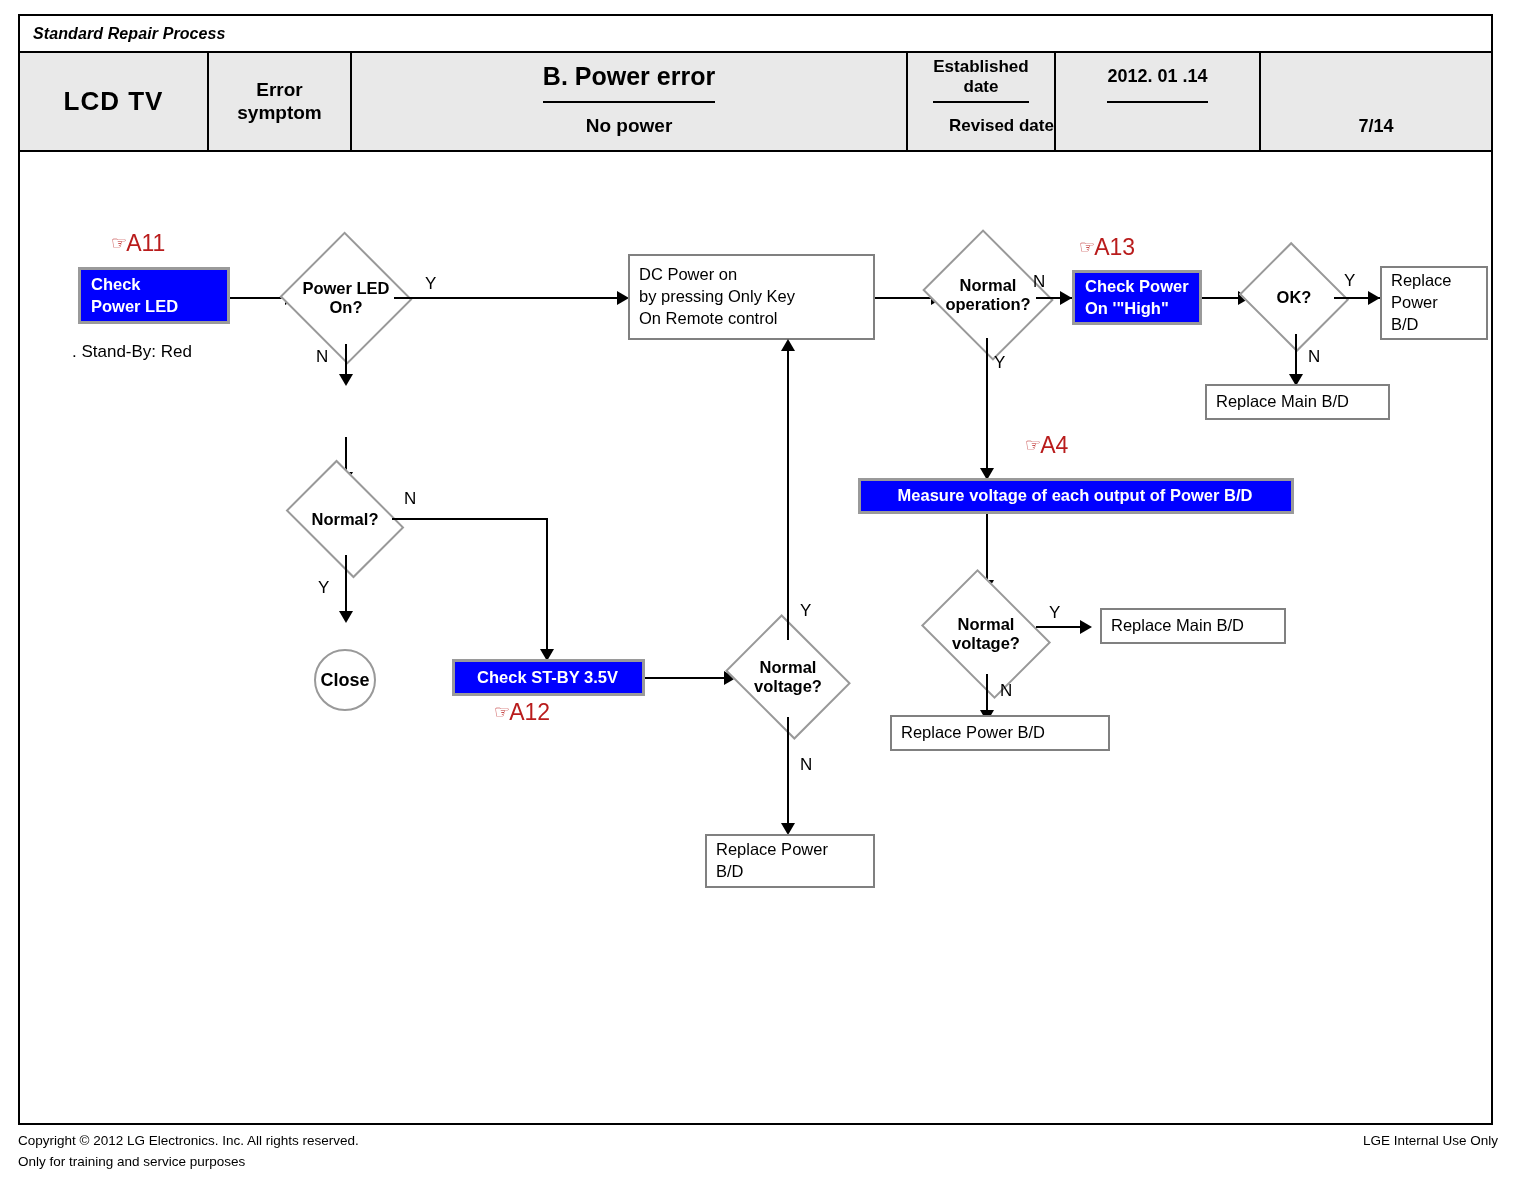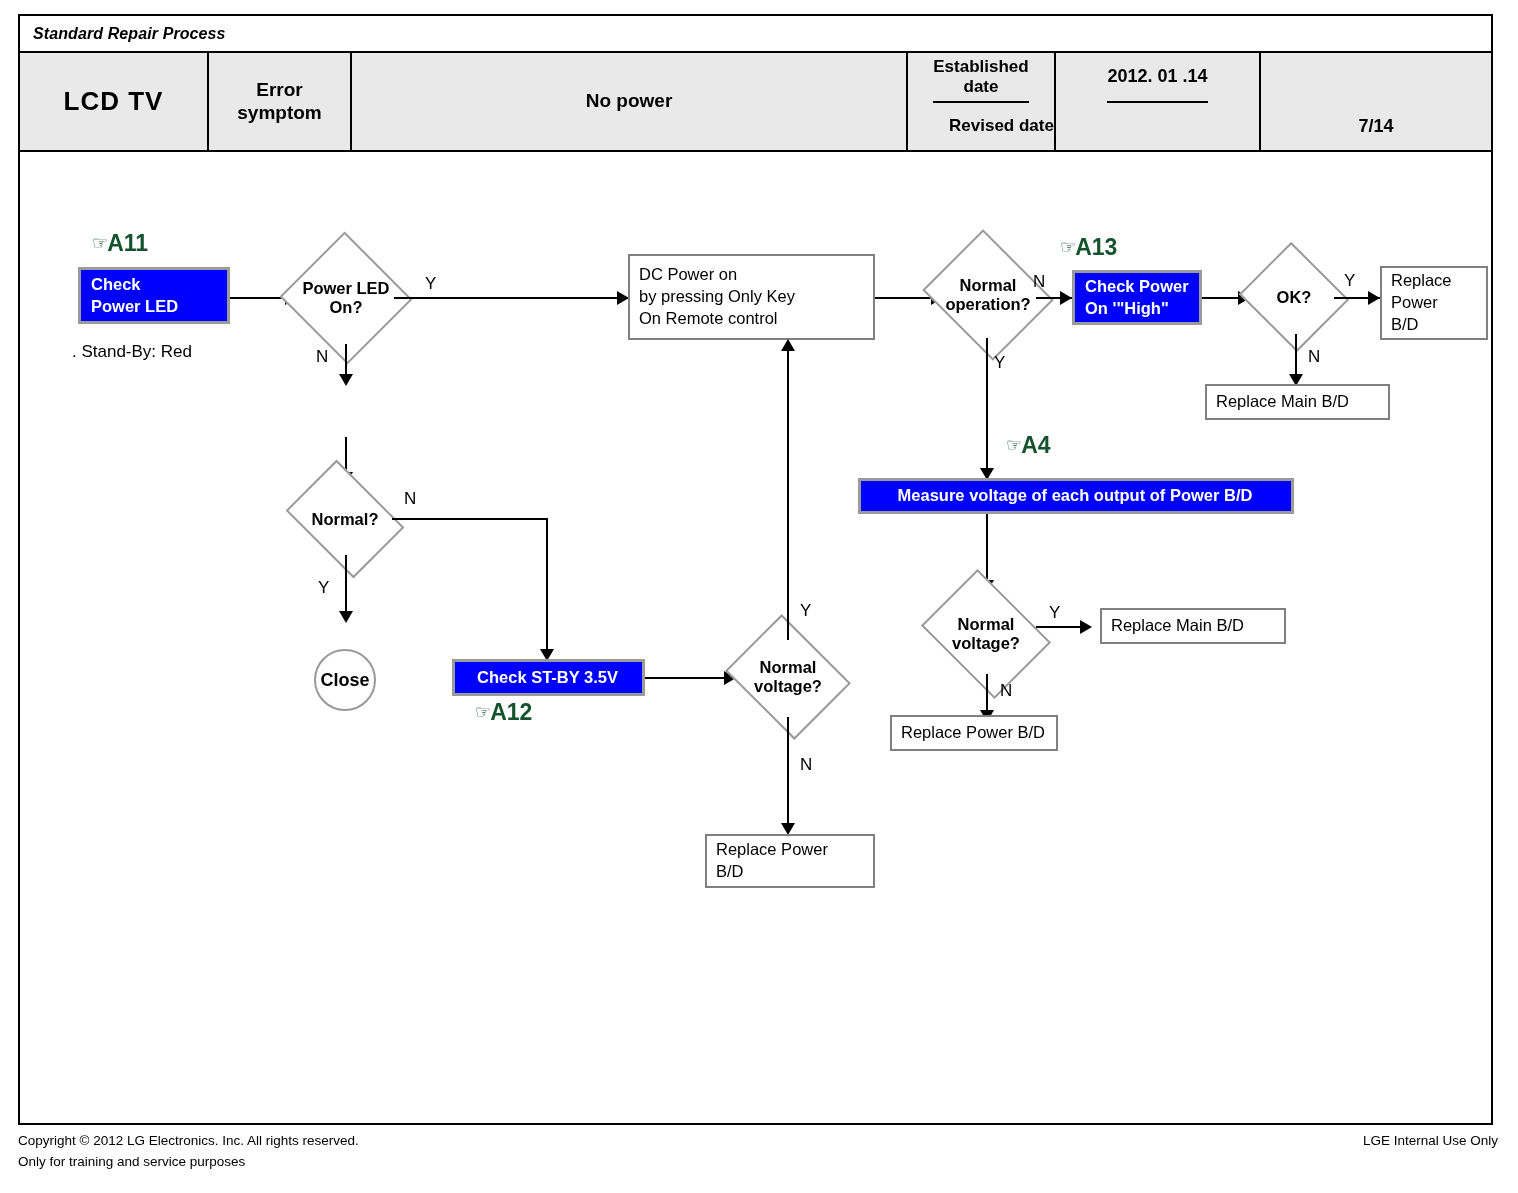--- a/index.html
+++ b/index.html
@@ -78,22 +78,22 @@
   .dia .txt{
     position:relative;z-index:2;text-align:center;font-weight:bold;
     font-size:16.5px;line-height:1.15;white-space:nowrap;
   }
   .circ{
     border:2px solid #999;border-radius:50%;background:#fff;
     display:flex;align-items:center;justify-content:center;
     font-weight:bold;font-size:18px;
   }
   .ref{                       
-    position:absolute;color:#14532d;font-weight:bold;font-size:23px;
-    white-space:nowrap;line-height:1;
+    position:absolute;color:#b91c1c;font-weight:normal;font-size:23px;
+    white-space:nowrap;line-height:1;margin-left:19px;
   }
   .ref .hand{font-size:18px;vertical-align:2px;letter-spacing:-1px;}
   .note{position:absolute;font-size:17px;white-space:nowrap;}
   .lbl{position:absolute;font-size:17px;line-height:1;}
 
   
   .ln{position:absolute;background:#000;}
   .lnh{height:2px;}
   .lnv{width:2px;}
   .ar{position:absolute;width:0;height:0;}
@@ -113,20 +113,21 @@
   <div id="hdr-title">
     <span>Standard Repair Process</span>
   </div>
 
   <div id="hdr-table">
     <div class="hcell" id="c-model">LCD  TV</div>
     <div class="hcell" id="c-symptom">
       <span>Error<br>symptom</span>
     </div>
     <div class="hcell" id="c-mid">
+      <div class="top">B. Power error</div>
       <div class="bot">No power</div>
     </div>
     <div class="hcell" id="c-dates">
       <div class="top">Established<br>date</div>
       <div class="bot">Revised date</div>
     </div>
     <div class="hcell" id="c-val">
       <div class="top">2012. 01 .14</div>
       <div class="bot"></div>
     </div>
@@ -296,21 +297,21 @@
     </div>
 
     <div class="lbl" style="left:1029px;top:452px;">Y</div>
     <div class="ln lnh" style="left:1016px;top:474px;width:50px;"></div>
     <div class="ar ar-r" style="left:1060px;top:468px;"></div>
     <div class="node pbox" style="left:1080px;top:456px;width:186px;height:36px;">Replace Main B/D</div>
 
     <div class="lbl" style="left:980px;top:530px;">N</div>
     <div class="ln lnv" style="left:966px;top:522px;height:46px;"></div>
     <div class="ar ar-d" style="left:960px;top:558px;"></div>
-    <div class="node pbox" style="left:870px;top:563px;width:168px;height:36px;">Replace Power B/D</div>
+    <div class="node pbox" style="left:870px;top:563px;width:220px;height:36px;">Replace Power B/D</div>
 
   </div>
 </div>
 
 <div id="footer">
   <div>Copyright © 2012 LG Electronics. Inc. All rights reserved.</div>
   <div>Only for training and service purposes</div>
   <div class="right">LGE Internal Use Only</div>
 </div>
 

